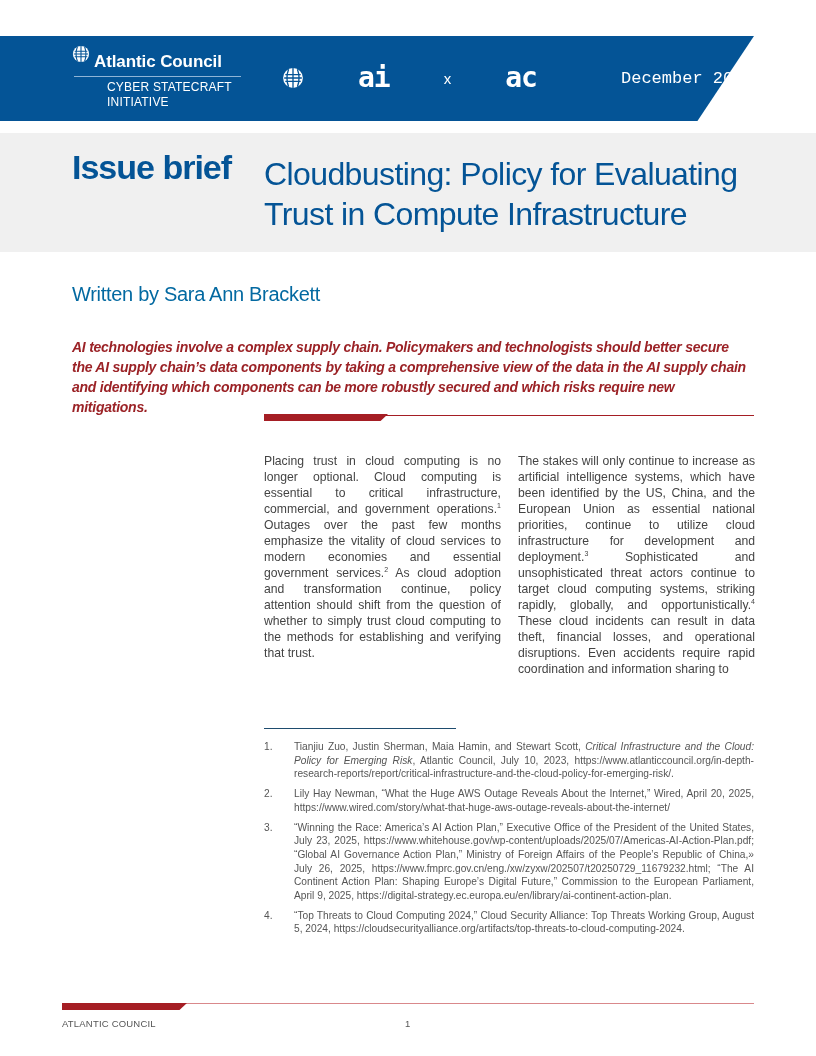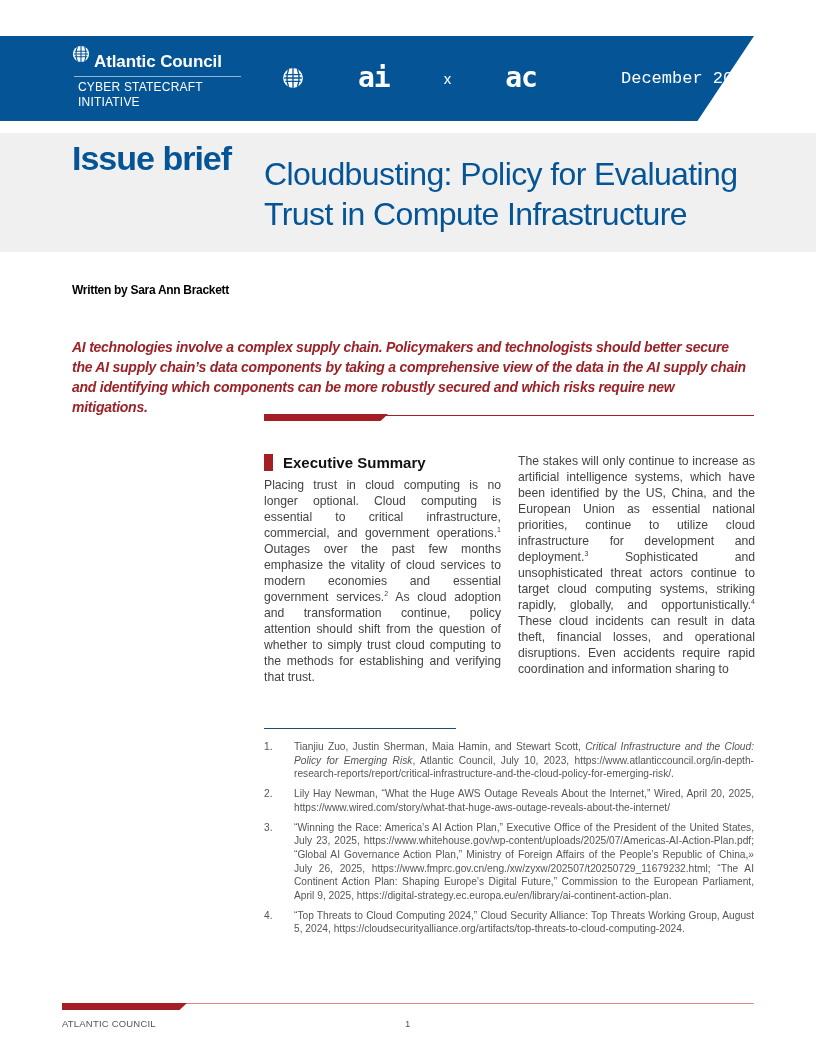--- a/index.html
+++ b/index.html
@@ -9,34 +9,34 @@
     .banner {
       position: absolute; left: 0; top: 36px; width: 754px; height: 85px;
       background: #045496;
       clip-path: polygon(0 0, 100% 0, 92.5% 100%, 0 100%);
     }
     .ac-logo { position: absolute; left: 72px; top: 46px; width: 170px; }
     .ac-logo-row { display: flex; align-items: flex-start; }
     .globe { width: 18px; height: 18px; margin-right: 4px; margin-top: -1px; }
     .ac-name { color: #fff; font-weight: bold; font-size: 17px; line-height: 20px; letter-spacing: -0.1px; margin-top: 6px; }
     .ac-rule { width: 167px; height: 1px; background: #8fb4d6; margin-top: 4px; margin-left: 2px; }
-    .ac-sub { color: #fff; font-size: 12px; line-height: 15px; margin-top: 3px; margin-left: 6px; letter-spacing: 0.2px; }
+    .ac-sub { color: #fff; font-size: 12px; line-height: 15px; margin-top: 3px; margin-left: 35px; letter-spacing: 0.2px; }
 
     .aixac { position: absolute; left: 282px; top: 64px; display: flex; align-items: center; gap: 48px; }
     .aixac .globe { width: 22px; height: 22px; margin-right: 6px; }
     .aixac-text { color: #fff; font-family: "DejaVu Sans Mono", monospace; font-size: 28px; font-weight: bold; line-height: 28px; letter-spacing: -1px; }
     .aixac-x { color: #fff; font-size: 15px; margin: 0 6px; }
 
     .date { position: absolute; left: 621px; top: 69px; color: #fff; font-size: 17px; font-family: Liberation Mono, monospace; }
 
     .title-band { position: absolute; left: 0; top: 133px; width: 816px; height: 119px; background: #f0f0f0; }
-    .issue-brief { position: absolute; left: 72px; top: 139px; color: #045496; font-size: 34px; font-weight: bold; letter-spacing: -1px; }
+    .issue-brief { position: absolute; left: 72px; top: 148px; color: #045496; font-size: 34px; font-weight: bold; letter-spacing: -1px; }
     .main-title { position: absolute; left: 264px; top: 154px; width: 520px; color: #045496; font-size: 32px; line-height: 40px; letter-spacing: -0.6px; }
 
-    .author { position: absolute; left: 72px; top: 283px; color: #000000; font-size: 12px; font-weight: bold; letter-spacing: -0.3px; }
+    .author { position: absolute; left: 72px; top: 283px; color: #0369a1; font-size: 20px; font-weight: normal; letter-spacing: -0.3px; }
     .abstract { position: absolute; left: 72px; top: 322px; width: 680px; color: #9b2226; font-size: 14px; line-height: 20px; font-style: italic; font-weight: bold; letter-spacing: -0.25px; margin-top: 15px; }
 
     .divider-wrap { position: absolute; left: 264px; top: 414px; width: 490px; height: 8px; }
     .divider-thick { position: absolute; left: 0; top: 0; width: 124px; height: 7px; background: #a51e24; clip-path: polygon(0 0, 100% 0, 94% 100%, 0 100%); }
     .divider-thin { position: absolute; left: 0; top: 1px; width: 490px; height: 1px; background: #a51e24; }
 
     .col { position: absolute; top: 453px; width: 237px; font-size: 12.2px; line-height: 16px; color: #444; text-align: justify; }
     .col-left { left: 264px; }
     .col-right { left: 518px; }
     .section-head { display: flex; align-items: center; margin-bottom: 6px; margin-top: 1px; }
@@ -92,24 +92,20 @@
 
 <div class="author">Written by Sara Ann Brackett</div>
 <div class="abstract">AI technologies involve a complex supply chain. Policymakers and technologists should better secure the AI supply chain’s data components by taking a comprehensive view of the data in the AI supply chain and identifying which components can be more robustly secured and which risks require new mitigations.</div>
 
 <div class="divider-wrap">
   <div class="divider-thin"></div>
   <div class="divider-thick"></div>
 </div>
 
 <div class="col col-left">
-  <div class="section-head">
-    <div class="section-bar"></div>
-    <div class="section-title">Executive Summary</div>
-  </div>
   <p><span>Placing trust in cloud computing is no longer optional. Cloud computing is essential to critical infrastructure, commercial, and government operations.</span><sup>1</sup><span> Outages over the past few months emphasize the vitality of cloud services to modern economies and essential government services.</span><sup>2</sup><span> As cloud adoption and transformation continue, policy attention should shift from the question of whether to simply trust cloud computing to the methods for establishing and verifying that trust.</span></p>
 </div>
 
 <div class="col col-right">
   <p><span>The stakes will only continue to increase as artificial intelligence systems, which have been identified by the US, China, and the European Union as essential national priorities, continue to utilize cloud infrastructure for development and deployment.</span><sup>3</sup><span> Sophisticated and unsophisticated threat actors continue to target cloud computing systems, striking rapidly, globally, and opportunistically.</span><sup>4</sup><span> These cloud incidents can result in data theft, financial losses, and operational disruptions. Even accidents require rapid coordination and information sharing to</span></p>
 </div>
 
 <div class="fn-rule"></div>
 <div class="footnotes">
   <div class="fn">

